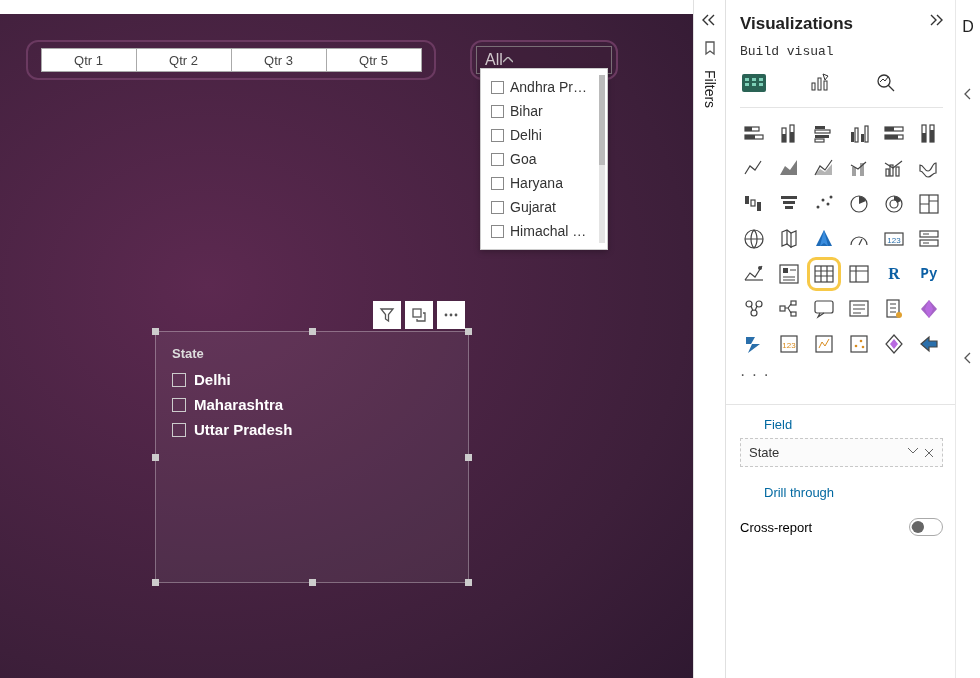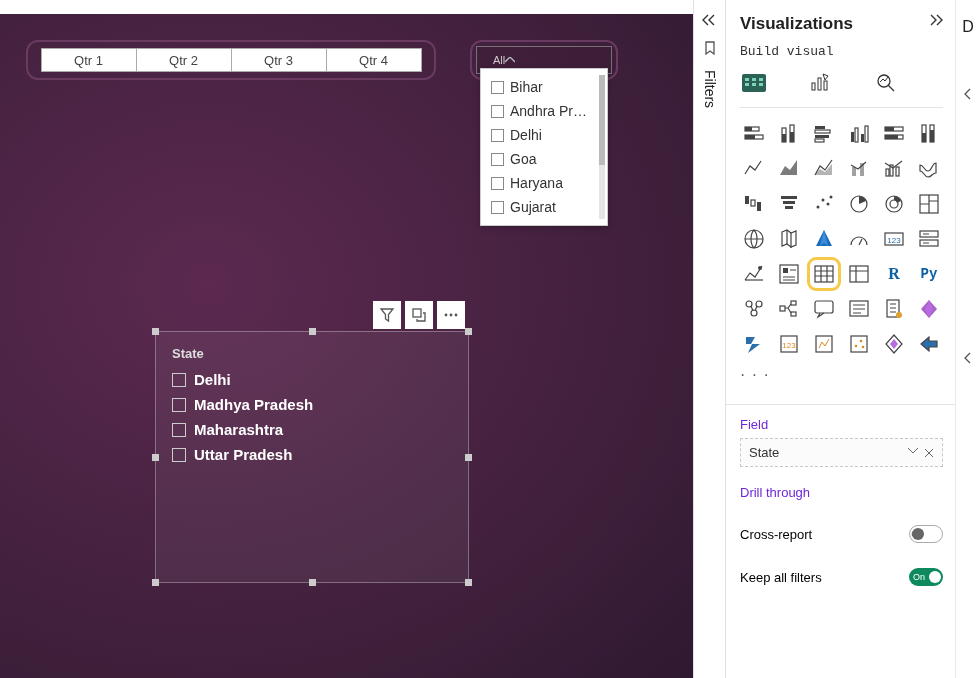--- a/index.html
+++ b/index.html
@@ -14,21 +14,21 @@
 
 .qtr-slicer { position: absolute; top: 26px; left: 26px; width: 410px; height: 40px;
   border: 2px solid #6b3a61; border-radius: 12px; display: flex; align-items: center; justify-content: center; gap: 0; }
 .qtr-cell { width: 96px; height: 24px; background: #fff; color: #444; font-size: 13px;
   display: flex; align-items: center; justify-content: center; border: 1px solid #aaa; margin-left: -1px; }
 .qtr-cell:first-child { margin-left: 0; }
 
 .dropdown-slicer { position: absolute; top: 26px; left: 470px; width: 148px;
   border: 2px solid #6b3a61; border-radius: 12px; padding: 4px; }
 .dd-header { height: 28px; border: 1px solid #7a6f76; background: rgba(60,30,55,.4);
-  color: #d0c8cc; font-size: 11px; display: flex; align-items: center; padding: 0 16px; }
+  color: #d0c8cc; font-size: 16px; display: flex; align-items: center; padding: 0 8px; }
 .dd-list { position: absolute; top: 54px; left: 480px; width: 128px; background: #fff;
   border: 1px solid #ccc; box-shadow: 0 2px 6px rgba(0,0,0,.25); padding: 6px 4px; }
 .dd-item { display: flex; align-items: center; gap: 6px; padding: 4px 6px; color: #333; font-size: 14px; white-space: nowrap; overflow: hidden; text-overflow: ellipsis; }
 .dd-item .chk { width: 13px; height: 13px; border: 1px solid #888; flex-shrink: 0; }
 .dd-scroll { position: absolute; right: 2px; top: 6px; bottom: 6px; width: 6px; background: #e4e4e4; }
 .dd-thumb { width: 6px; height: 90px; background: #bbb; }
 
 .visual-toolbar { position: absolute; top: 287px; left: 373px; display: flex; gap: 4px; }
 .tb-btn { width: 28px; height: 28px; background: #fff; display: flex; align-items: center; justify-content: center; color: #555; }
 
@@ -55,25 +55,25 @@
 .build-tab { width: 28px; height: 28px; display:flex; align-items:center; justify-content:center; color:#333; }
 .build-tab.active { }
 .viz-grid { display: grid; grid-template-columns: repeat(6,28px); gap: 7px 7px; margin-top: 12px; }
 .viz-icon { width: 28px; height: 28px; display:flex; align-items:center; justify-content:center; color:#c2410c; font-size:13px; }
 .viz-icon.highlighted { outline: 3px solid #f7c948; border-radius: 6px; }
 .viz-icon.py { color:#0b5fa4; font-weight:600; font-family: Liberation Mono, monospace; font-size:14px; }
 .viz-icon.r { color:#0b5fa4; font-weight:700; font-family: 'Times New Roman', serif; font-size:16px; }
 .ellipsis { margin-top: 8px; color:#555; font-size:16px; letter-spacing:1px; height:22px; }
 
 .section-hr { height:1px; background:#e4e4e4; margin: 16px -12px 12px -14px; }
-.sec-label { font-size:13px; color:#6d28d9; margin-bottom:6px; }
+.sec-label { font-size:13px; color:#0369a1; margin-bottom:6px;margin-left:24px; }
 .field-well { border: 1px dashed #c8c8c8; padding: 6px 8px; display:flex; align-items:center; justify-content:space-between; font-size:13px; color:#333; background:#fbfbfb; }
 .field-well .ctrls { display:flex; gap:6px; color:#666; }
 
-.drill-row { display:flex; align-items:center; justify-content:space-between; font-size:13px; margin-top:25px; }
+.drill-row { display:flex; align-items:center; justify-content:space-between; font-size:13px; margin-top:18px; }
 .toggle { width:34px; height:18px; border-radius:9px; position:relative; display:flex; align-items:center; font-size:9px; color:#555; }
 .toggle.off { background:#fff; border:1px solid #aaa; justify-content:flex-end; padding-right:19px; }
 .toggle.off::before { content:''; width:12px; height:12px; background:#666; border-radius:50%; position:absolute; left:2px; }
 .toggle.on { background:#0f8a5f; color:#fff; justify-content:flex-start; padding-left:4px; }
 .toggle.on::after { content:''; width:12px; height:12px; background:#fff; border-radius:50%; position:absolute; right:2px; }
 .drill-drop { border:1px solid #d0d0d0; padding:8px; font-size:13px; color:#555; margin-top:12px; text-align:left; }
 
 .right-edge { width:25px; background:#fff; border-left:1px solid #e8e8e8; padding-top:18px; display:flex; flex-direction:column; align-items:center; gap:52px; }
 .right-edge .d { font-size:16px; color:#222; }
 .right-edge .chev { font-size:14px; color:#555; }
@@ -82,61 +82,65 @@
 </style>
 </head>
 <body>
 
 <div class="canvas">
 
   <div class="qtr-slicer">
     <div class="qtr-cell">Qtr 1</div>
     <div class="qtr-cell">Qtr 2</div>
     <div class="qtr-cell">Qtr 3</div>
-    <div class="qtr-cell">Qtr 4</div>
+    <div class="qtr-cell">Qtr 5</div>
   </div>
 
   <div class="dropdown-slicer">
     <div class="dd-header">
       <span>All</span>
       <span>
         <svg width="10" height="6">
             <path d="M0 5 L5 0 L10 5" stroke="#bbb" fill="none" stroke-width="1.4"></path>
           </svg>
       </span>
     </div>
   </div>
 
   <div class="dd-list">
     <div class="dd-scroll">
         <div class="dd-thumb"></div>
       </div>
     <div class="dd-item">
         <span class="chk"></span>
+        <span>Andhra Pr…</span>
+      </div>
+    <div class="dd-item">
+        <span class="chk"></span>
         <span>Bihar</span>
       </div>
     <div class="dd-item">
         <span class="chk"></span>
-        <span>Andhra Pr…</span>
-      </div>
-    <div class="dd-item">
-        <span class="chk"></span>
         <span>Delhi</span>
       </div>
     <div class="dd-item">
         <span class="chk"></span>
         <span>Goa</span>
       </div>
     <div class="dd-item">
         <span class="chk"></span>
         <span>Haryana</span>
       </div>
     <div class="dd-item">
         <span class="chk"></span>
         <span>Gujarat</span>
+      </div>
+    <div class="dd-item">
+        <span class="chk"></span>
+        <span>Himachal …</span>
       </div>
   </div>
 
   <div class="visual-toolbar">
     <div class="tb-btn">
       <svg width="16" height="16">
           <path d="M2 2h12l-4.5 5.5V14l-3-2V7.5z" fill="none" stroke="#555" stroke-width="1.3"></path>
         </svg>
     </div>
     <div class="tb-btn">
@@ -152,24 +156,20 @@
           <circle cx="13" cy="2" r="1.4" fill="#555"></circle>
         </svg>
     </div>
   </div>
 
   <div class="state-visual">
     <div class="title">State</div>
     <div class="sv-item">
         <span class="chk"></span>
         <span>Delhi</span>
-      </div>
-    <div class="sv-item">
-        <span class="chk"></span>
-        <span>Madhya Pradesh</span>
       </div>
     <div class="sv-item">
         <span class="chk"></span>
         <span>Maharashtra</span>
       </div>
     <div class="sv-item">
         <span class="chk"></span>
         <span>Uttar Pradesh</span>
       </div>
     <span class="handle h-tl"></span>
@@ -525,24 +525,20 @@
           </svg>
         </span>
     </span>
   </div>
 
   <div class="sec-label" style="margin-top:18px;">Drill through</div>
   <div class="drill-row">
     <span>Cross-report</span>
     <span class="toggle off">Off</span>
   </div>
-  <div class="drill-row">
-    <span>Keep all filters</span>
-    <span class="toggle on">On</span>
-  </div>
 </div>
 
 <div class="right-edge">
   <span class="d">D</span>
   <span class="chev">
       <svg width="8" height="12">
         <path d="M6 1L1 6l5 5" stroke="#555" fill="none" stroke-width="1.3"></path>
       </svg>
     </span>
   <span class="chev" style="margin-top:200px">

